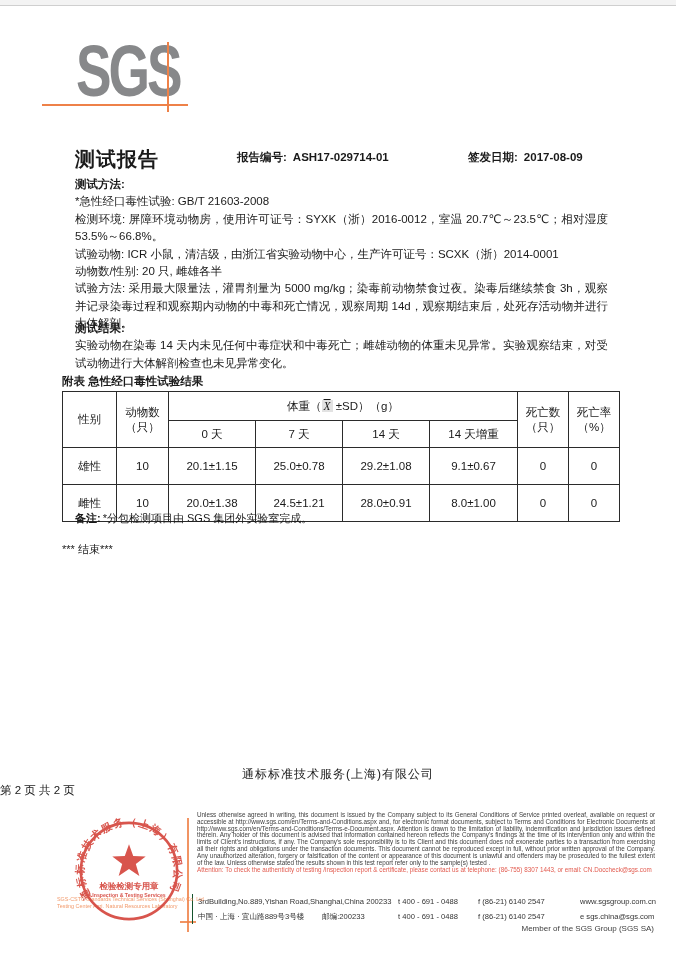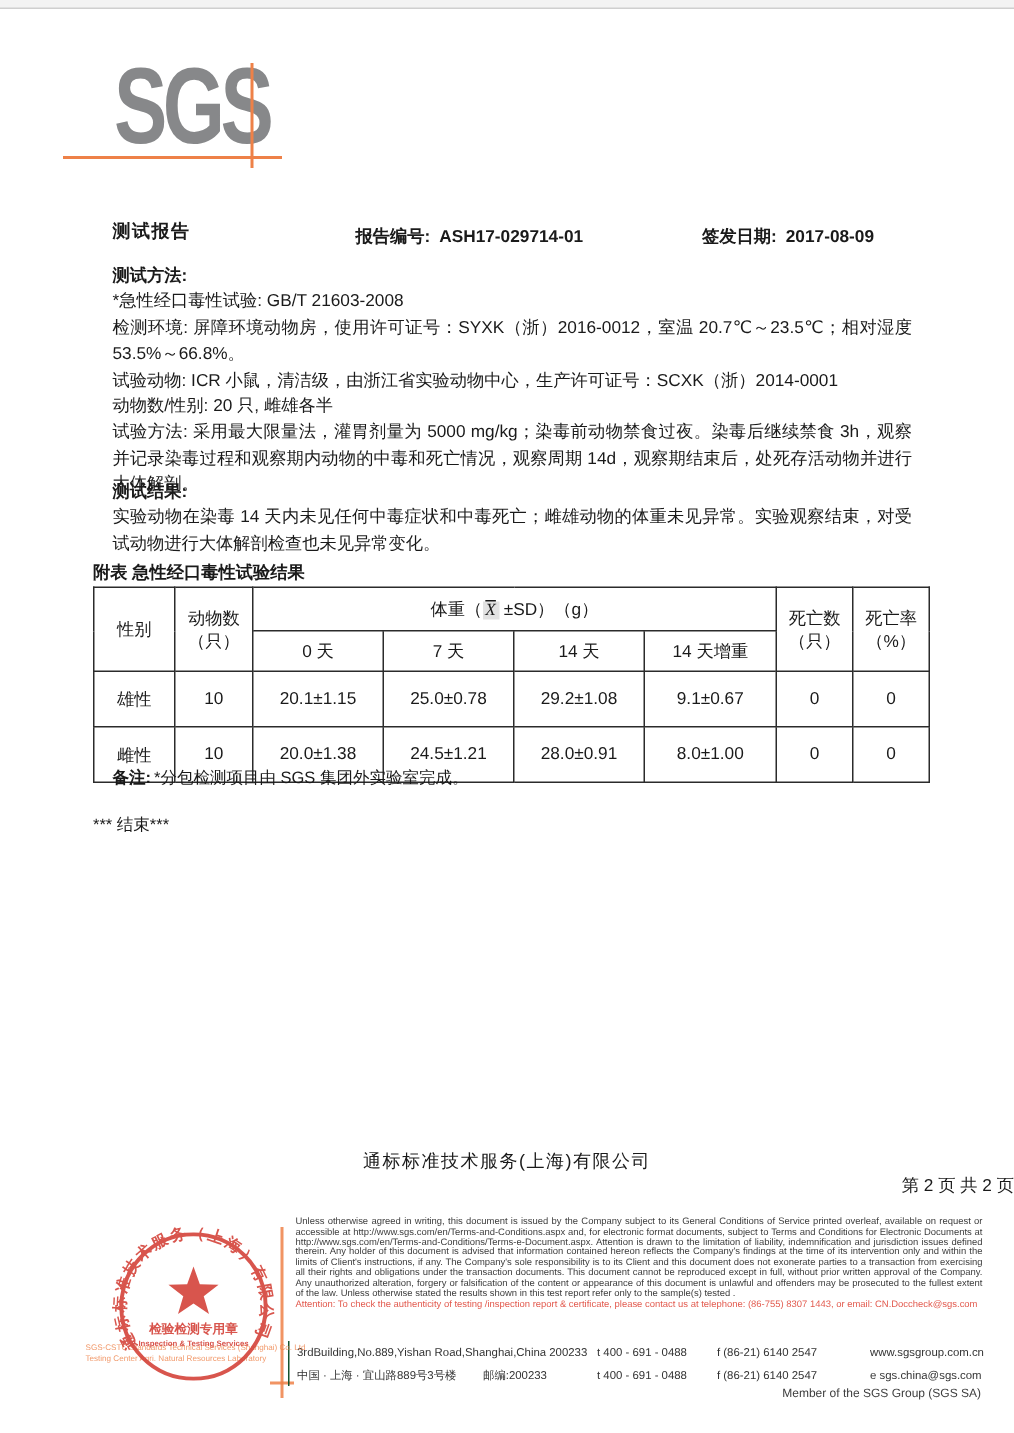--- a/index.html
+++ b/index.html
@@ -9,21 +9,21 @@
 
   
   .sgs-logo{position:absolute;left:76px;top:40px;font-size:72px;font-weight:900;
     color:var(--logo-gray);letter-spacing:-4px;line-height:62px;
     transform:scaleX(0.74);transform-origin:left center;}
   .reg-h{position:absolute;left:42px;top:104px;width:146px;height:2px;background:var(--accent-orange);}
   .reg-v{position:absolute;left:167px;top:42px;width:2px;height:70px;background:var(--accent-orange);}
 
   
   .hdr{position:absolute;top:146px;font-weight:bold;}
-  .hdr-title{left:75px;font-size:12px;letter-spacing:1px;}
+  .hdr-title{left:75px;font-size:20px;letter-spacing:1px;}
   .hdr-no{left:237px;font-size:11.5px;top:150px;}
   .hdr-date{left:468px;font-size:11.5px;top:150px;}
   .hdr b{margin-right:6px;}
 
   
   .block{position:absolute;left:75px;width:533px;font-size:11.5px;line-height:17.4px;text-align:justify;}
   .block .heading{font-weight:bold;}
   .methods{top:176px;}
   .results{top:320px;}
 
@@ -38,21 +38,21 @@
   table.results-table tr.dr td{height:32px;}
   .xbar{font-style:italic;text-decoration:overline;background:#e2e2e2;padding:0 2px;
     font-family:"Liberation Serif","DejaVu Serif",serif;}
 
   .remark{position:absolute;left:75px;top:511px;font-size:11px;}
   .remark b{margin-right:2px;}
   .end-mark{position:absolute;left:62px;top:542px;width:557px;text-align:left;font-size:11px;}
 
   
   .company{position:absolute;left:0;top:766px;width:676px;text-align:center;font-size:12px;letter-spacing:1px;}
-  .page-info{position:absolute;left:0;top:783px;width:676px;text-align:right;font-size:11.5px;}
+  .page-info{position:absolute;left:0;top:783px;width:676px;text-align:left;font-size:11.5px;}
 
   .disclaimer{position:absolute;left:197px;top:812px;width:458px;font-size:6.3px;
     line-height:6.8px;text-align:justify;color:#3d3d3d;}
   .attention{color:var(--attention-red);margin-top:1px;}
 
   .addr-block{position:absolute;left:192px;top:894px;width:464px;border-left:1px solid #14532d;
     padding-left:5px;font-size:7.6px;color:#333;}
   .addr-row{display:grid;grid-template-columns:124px 76px 80px 102px 1fr;align-items:center;height:15px;}
   .addr-row .a1{grid-column:1/3;}
   .addr-row.r2 .a1{grid-column:1/2;}

